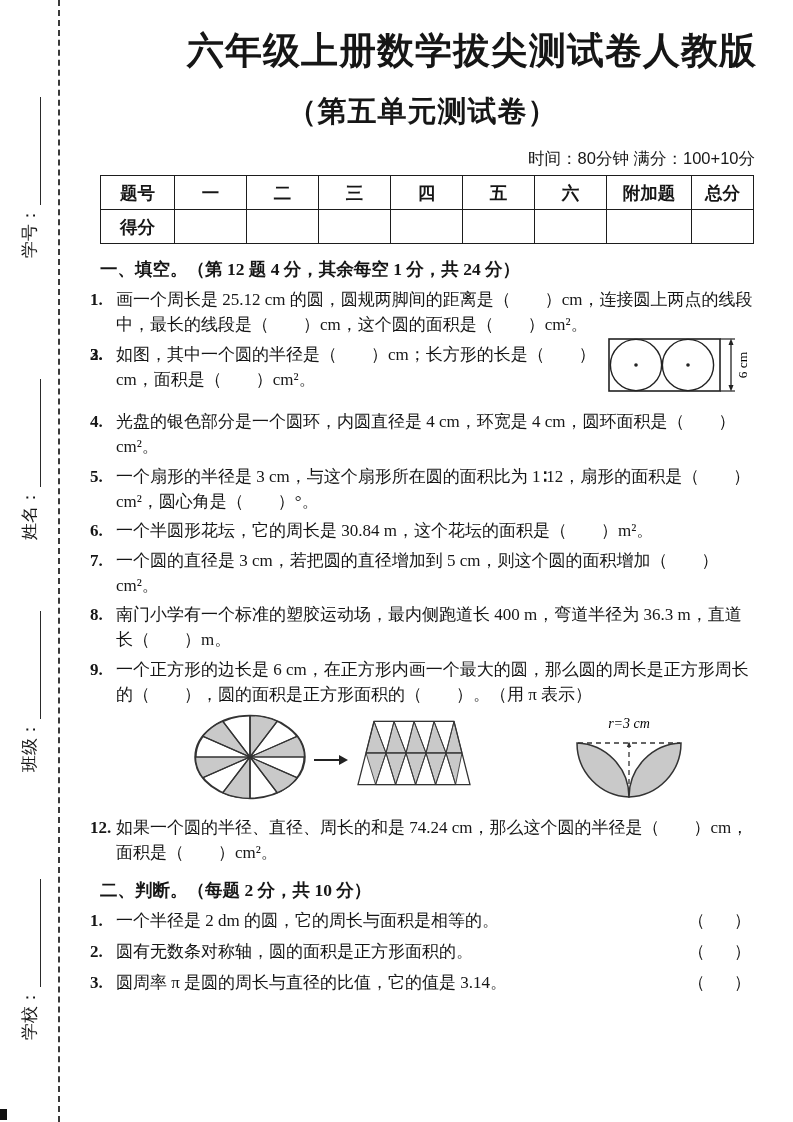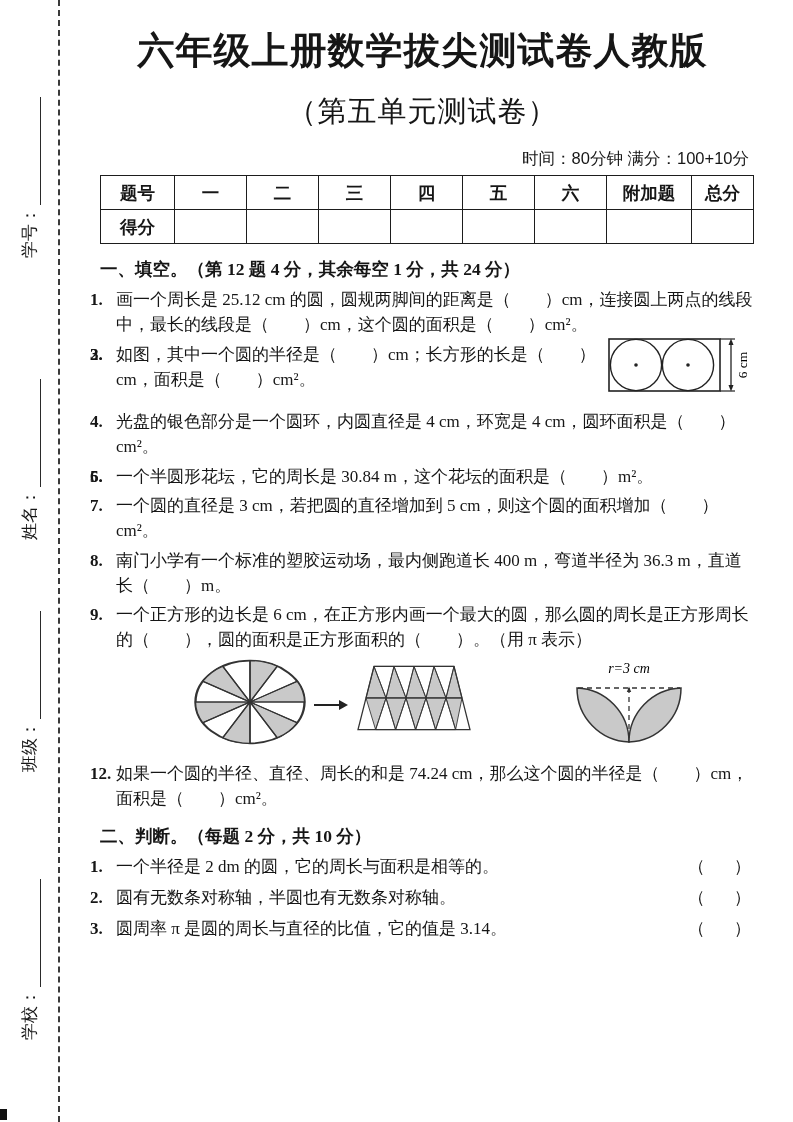--- a/index.html
+++ b/index.html
@@ -6,25 +6,25 @@
   body{width:793px;height:1122px;background:#ffffff;position:relative;overflow:hidden;
        font-family:"Liberation Serif","DejaVu Serif",serif;color:#161616;}
   
   .fold-line{position:absolute;left:58px;top:0;bottom:0;width:0;border-left:2.5px dashed #3a3a3a;}
   .m-label{position:absolute;left:15px;width:185px;height:26px;transform-origin:top left;
            transform:rotate(-90deg);font-size:17px;white-space:nowrap;display:flex;align-items:flex-end;}
   .m-label .blank{display:inline-block;width:108px;border-bottom:1.6px solid #2a2a2a;height:17px;margin-left:2px;}
   .corner-mark{position:absolute;left:0;bottom:2px;width:7px;height:11px;background:#111;}
   
   .main{position:absolute;left:62px;top:0;width:731px;padding:0 36px 0 26px;box-sizing:border-box;}
-  .title{margin:26px 0 0 0;text-align:center;font-family:Liberation Serif, serif;
+  .title{margin:26px 0 0 0;text-align:right;font-family:Liberation Serif, serif;
          font-weight:900;font-size:37px;letter-spacing:1px;}
   .subtitle{margin:16px 0 12px 0;text-align:center;font-family:"Liberation Sans","DejaVu Sans",sans-serif;
-            font-weight:400;font-size:29px;letter-spacing:1px;}
-  .exam-info{margin:16px 8px 5px 0;text-align:right;font-family:"Liberation Sans","DejaVu Sans",sans-serif;
+            font-weight:700;font-size:29px;letter-spacing:1px;}
+  .exam-info{margin:16px 2px 5px 0;text-align:right;font-family:"Liberation Sans","DejaVu Sans",sans-serif;
              font-weight:500;font-size:16.5px;}
   table.score{border-collapse:collapse;margin-left:12px;width:653px;table-layout:fixed;}
   table.score td{border:1.7px solid #1d1d1d;height:33px;text-align:center;font-size:17.5px;font-weight:700;
                  padding:0;}
   
   .sec-head{font-size:17.5px;font-weight:bold;margin:13px 0 6px 12px;}
   .q{position:relative;padding-left:28px;margin-top:4.5px;font-size:17px;line-height:25px;}
   .q .num{position:absolute;left:2px;top:0;font-weight:600;}
   .q .row{display:flex;align-items:flex-start;}
   .q .row .qt{flex:1;padding-right:8px;}
@@ -138,20 +138,21 @@
     </div>
   </div>
 
   <div class="q">
     <span class="num">4.</span>
     <span class="qt">光盘的银色部分是一个圆环，内圆直径是 4 cm，环宽是 4 cm，圆环面积是（　　）cm²。</span>
   </div>
 
   <div class="q">
     <span class="num">5.</span>
+    <span class="qt">一个扇形的半径是 3 cm，与这个扇形所在圆的面积比为 1∶12，扇形的面积是（　　）cm²，圆心角是（　　）°。</span>
   </div>
 
   <div class="q">
     <span class="num">6.</span>
     <span class="qt">一个半圆形花坛，它的周长是 30.84 m，这个花坛的面积是（　　）m²。</span>
   </div>
 
   <div class="q">
     <span class="num">7.</span>
     <span class="qt">一个圆的直径是 3 cm，若把圆的直径增加到 5 cm，则这个圆的面积增加（　　）cm²。</span>
@@ -248,21 +249,21 @@
 
   <div class="sec-head">二、判断。（每题 2 分，共 10 分）</div>
 
   <div class="j">
     <span class="num">1.</span>
     <span class="jt">一个半径是 2 dm 的圆，它的周长与面积是相等的。</span>
     <span class="ans">（　）</span>
   </div>
   <div class="j">
     <span class="num">2.</span>
-    <span class="jt">圆有无数条对称轴，半圆也有无数条对称轴。</span>
+    <span class="jt">圆有无数条对称轴，圆的面积是正方形面积的。</span>
     <span class="ans">（　）</span>
   </div>
   <div class="j">
     <span class="num">3.</span>
     <span class="jt">圆周率 π 是圆的周长与直径的比值，它的值是 3.14。</span>
     <span class="ans">（　）</span>
   </div>
 
 </div>
 

